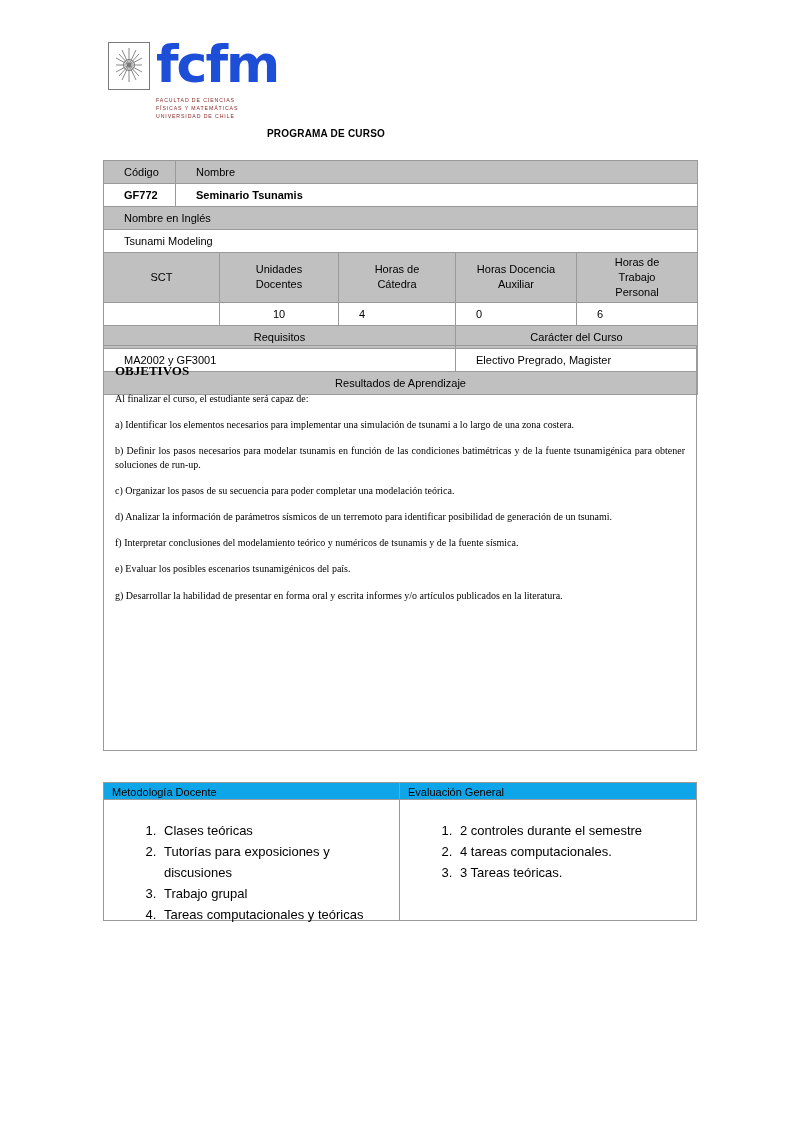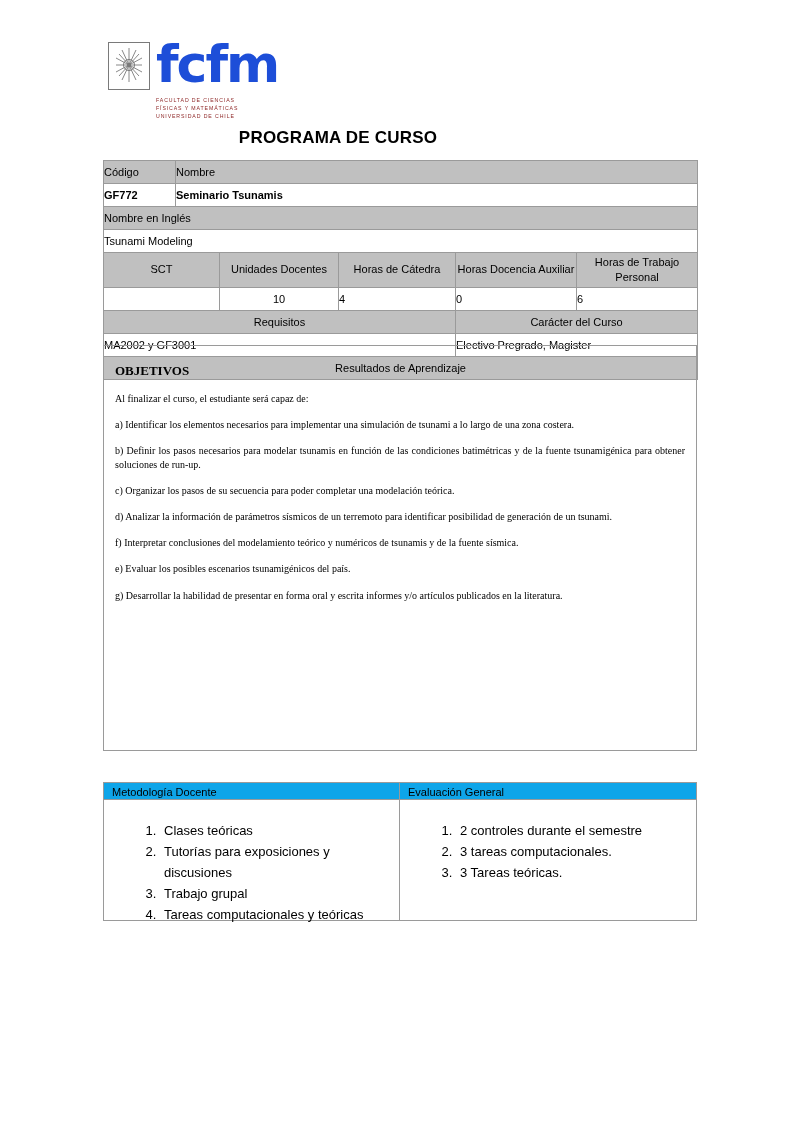--- a/index.html
+++ b/index.html
@@ -56,44 +56,44 @@
     letter-spacing: 0.9px;
     color: #8a1f1f;
     line-height: 1.55;
     text-transform: uppercase;
     white-space: pre-line;
   }
 
   
   .doc-title {
     position: absolute;
-    left: 16px;
+    left: 4px;
     top: 128px;
     width: 644px;
     text-align: center;
     font-family: "Liberation Sans", sans-serif;
     font-weight: bold;
-    font-size: 17px;
+    font-size: 10px;
     letter-spacing: 0.2px;
   }
 
   
   .main-table {
     position: absolute;
     left: 103px;
     top: 160px;
     width: 594px;
     border-collapse: collapse;
     table-layout: fixed;
   }
   .main-table td {
     border: 1px solid #9a9a9a;
     font-family: "Liberation Sans", sans-serif;
     font-size: 11px;
-    padding: 2px 0;
+    padding: 2px 20px;
     vertical-align: middle;
     height: 18px;
   }
   .grey {
     background: #c0c0c0;
   }
   .center {
     text-align: center;
   }
   .bold {
@@ -277,20 +277,20 @@
           <li>Trabajo grupal</li>
           <li>Tareas computacionales y teóricas</li>
         </ol>
       </div>
     </div>
     <div class="bt-col right">
       <div class="bt-head">Evaluación General</div>
       <div class="bt-body">
         <ol class="bt-list">
           <li>2 controles durante el semestre</li>
-          <li>3 tareas computacionales.</li>
+          <li>4 tareas computacionales.</li>
           <li>3 Tareas teóricas.</li>
         </ol>
       </div>
     </div>
   </div>
 
 </div>
 
 </body></html>

